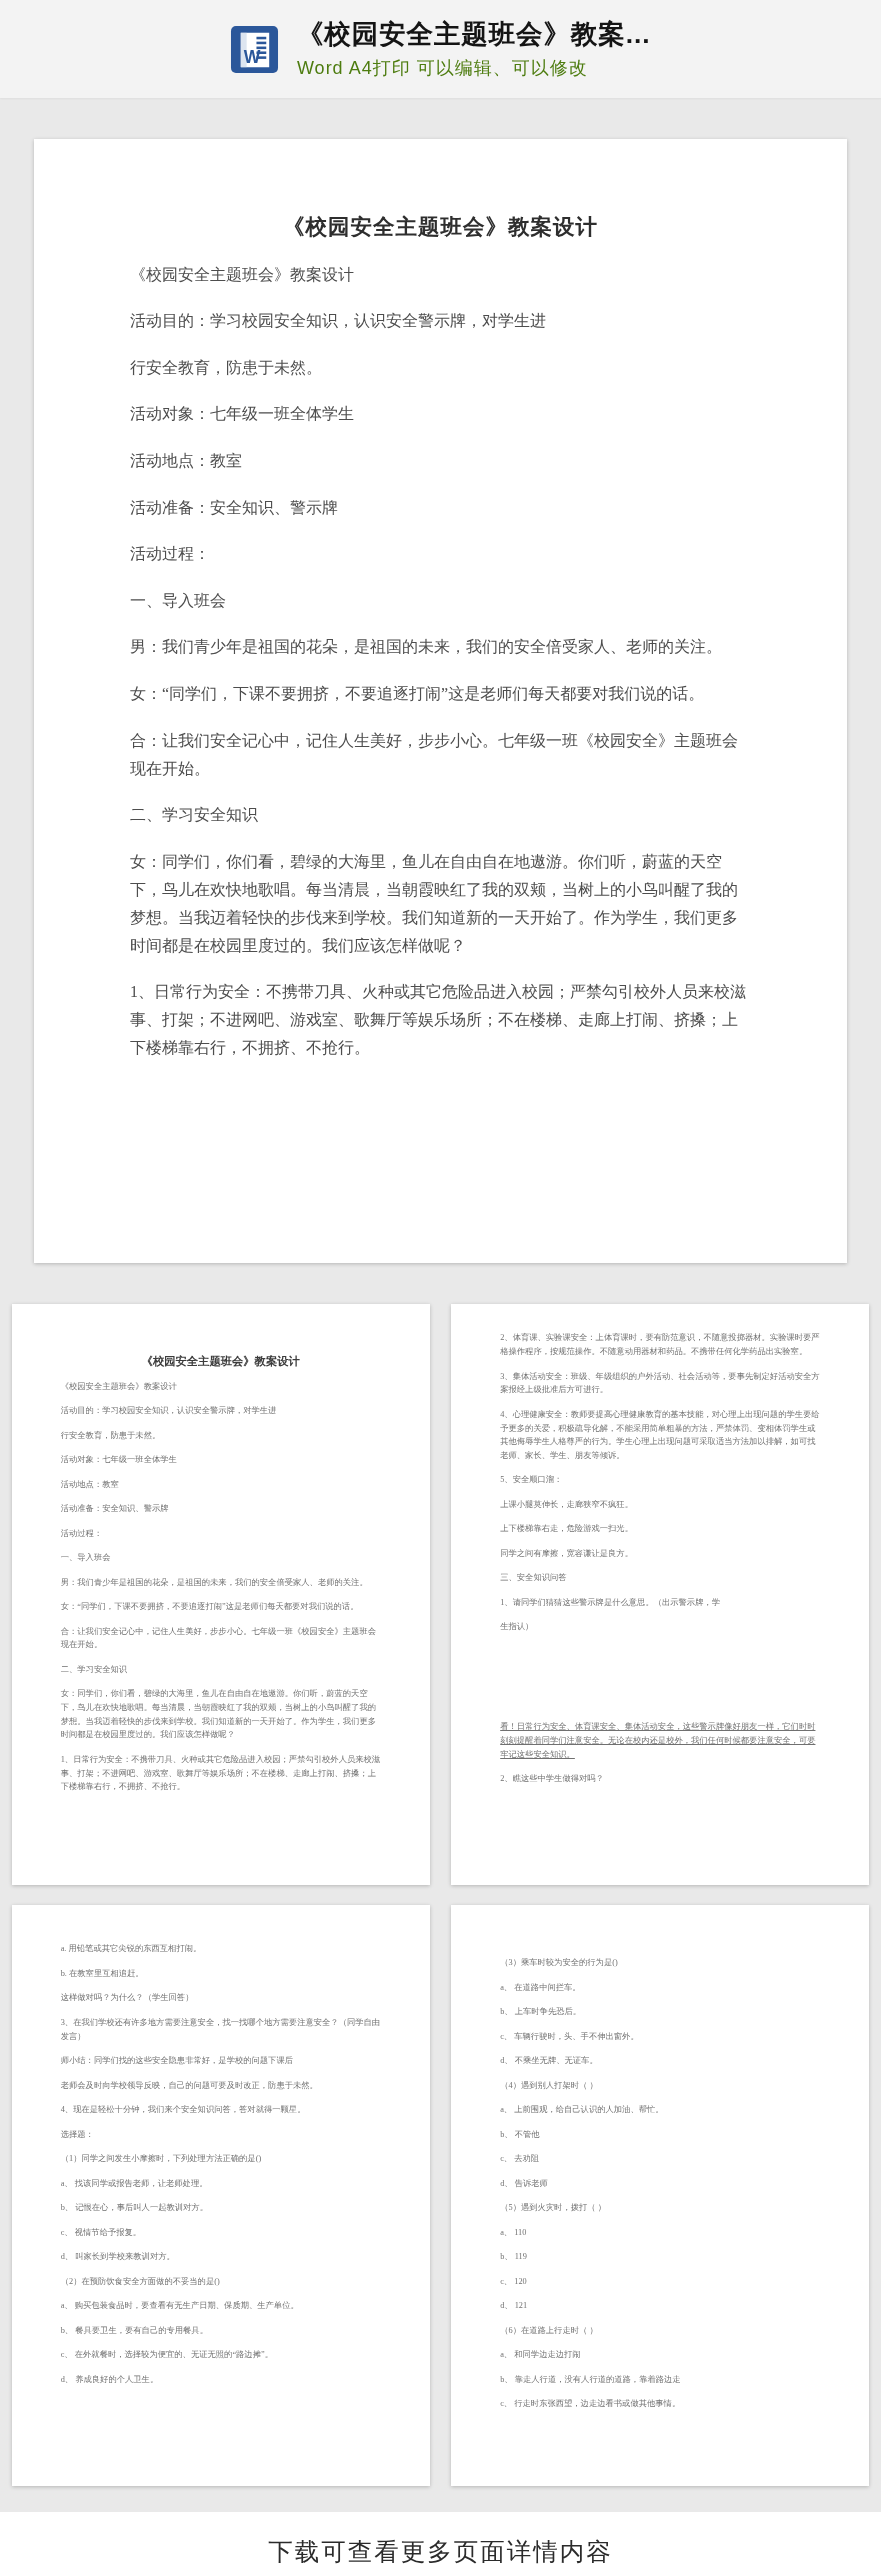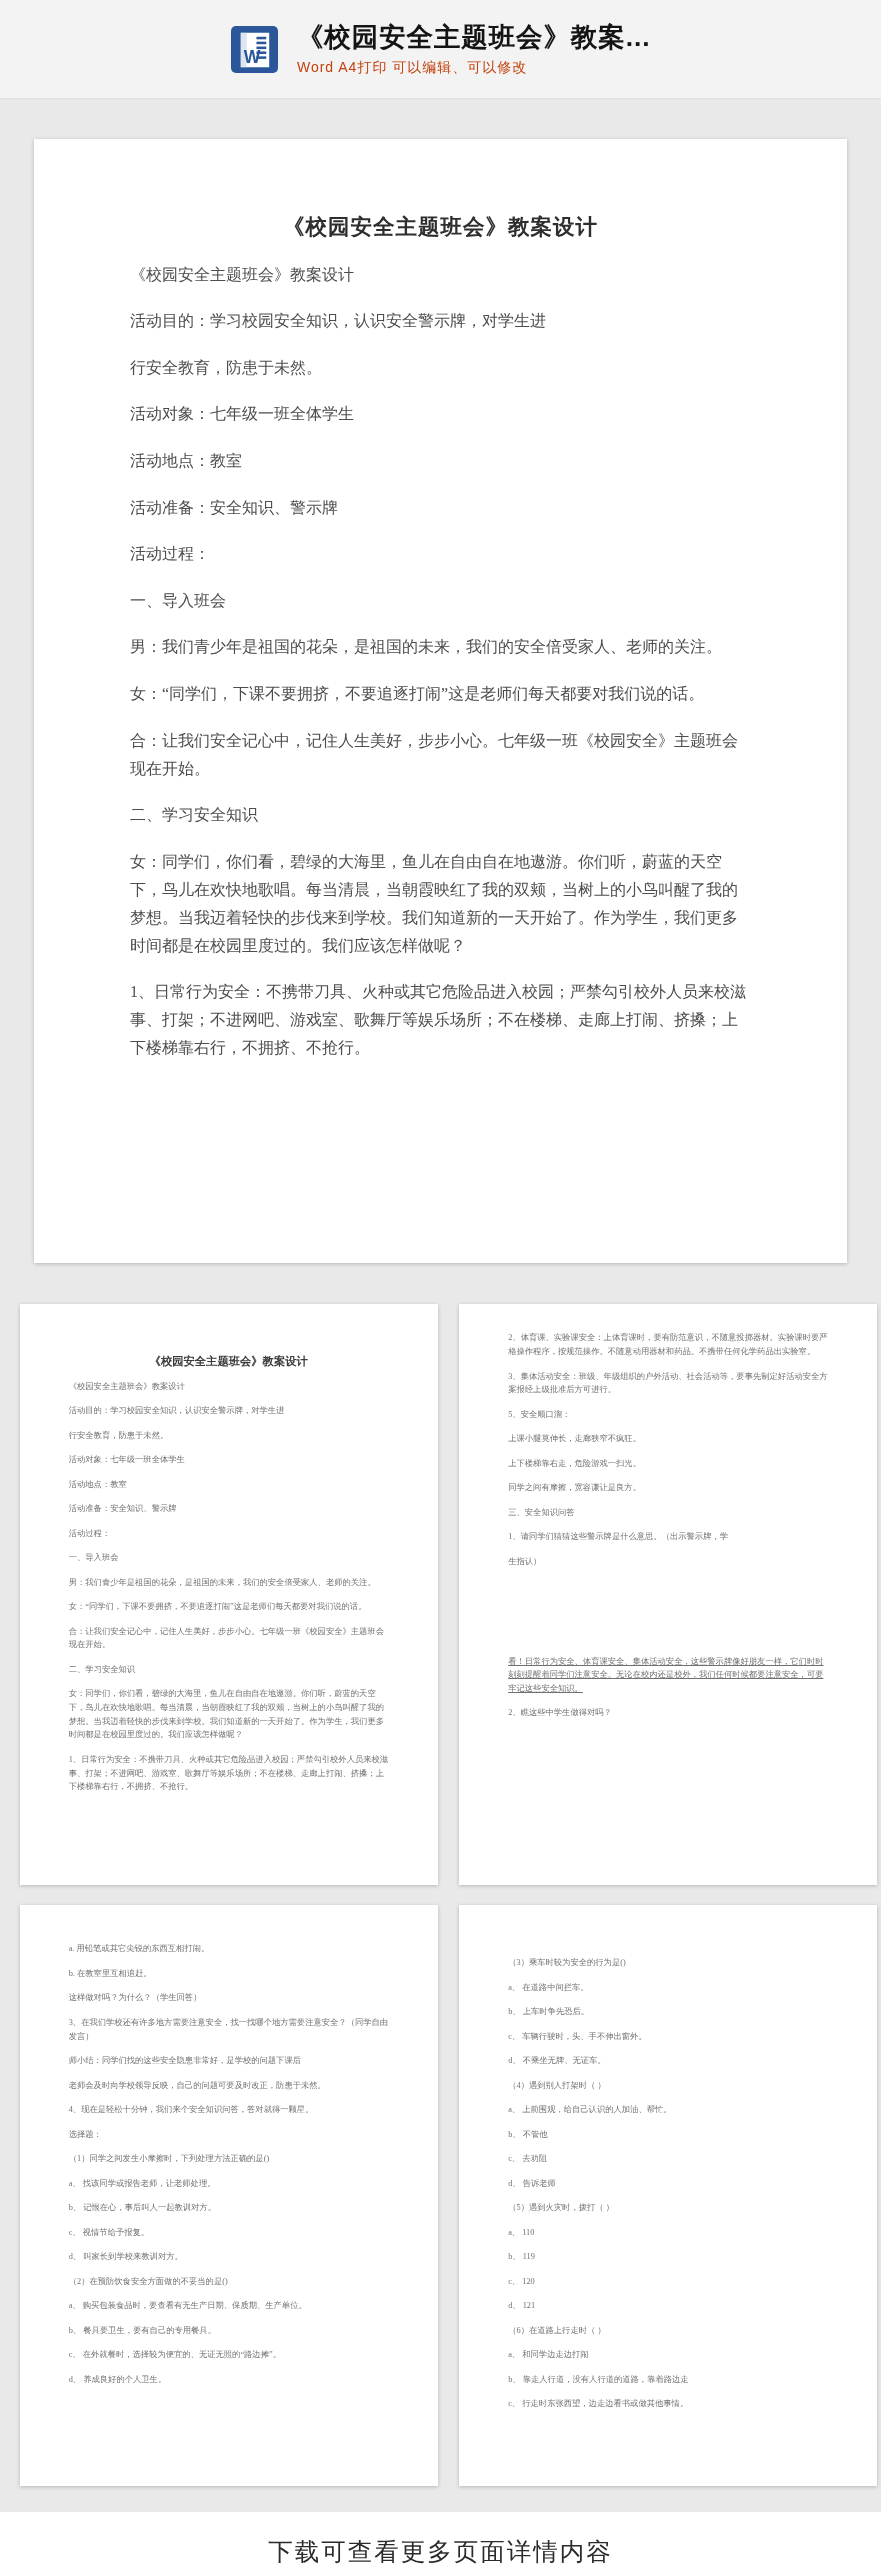--- a/index.html
+++ b/index.html
@@ -24,32 +24,31 @@
   .header-text { display: flex; flex-direction: column; }
   .doc-title {
     font-size: 26.4px;
     font-weight: bold;
     color: #141414;
     letter-spacing: 1px;
     line-height: 33px;
   }
   .doc-subtitle {
     margin-top: 4.9px;
-    font-size: 14px;
-    color: #c2410c;
+    font-size: 18px;
+    color: #4d7c0f;
     letter-spacing: 1px;
   }
 
   
   .page {
     background: #ffffff;
     box-shadow: 0 1px 3.9px rgba(0,0,0,0.22);
     box-sizing: border-box;
     overflow: hidden;
-    margin-left: 8px;
   }
   .page p {
     font-family: "Liberation Serif", "DejaVu Serif", serif;
   }
 
   
   .page-main {
     width: 813px;
     height: 1124px;
     margin: 41px auto 0 auto;
@@ -172,20 +171,21 @@
         <p>男：我们青少年是祖国的花朵，是祖国的未来，我们的安全倍受家人、老师的关注。</p>
         <p>女：“同学们，下课不要拥挤，不要追逐打闹”这是老师们每天都要对我们说的话。</p>
         <p>合：让我们安全记心中，记住人生美好，步步小心。七年级一班《校园安全》主题班会现在开始。</p>
         <p>二、学习安全知识</p>
         <p>女：同学们，你们看，碧绿的大海里，鱼儿在自由自在地遨游。你们听，蔚蓝的天空下，鸟儿在欢快地歌唱。每当清晨，当朝霞映红了我的双颊，当树上的小鸟叫醒了我的梦想。当我迈着轻快的步伐来到学校。我们知道新的一天开始了。作为学生，我们更多时间都是在校园里度过的。我们应该怎样做呢？</p>
         <p>1、日常行为安全：不携带刀具、火种或其它危险品进入校园；严禁勾引校外人员来校滋事、打架；不进网吧、游戏室、歌舞厅等娱乐场所；不在楼梯、走廊上打闹、挤搡；上下楼梯靠右行，不拥挤、不抢行。</p>
       </div>
     <div class="page thumb thumb-p2">
         <p>2、体育课、实验课安全：上体育课时，要有防范意识，不随意投掷器材。实验课时要严格操作程序，按规范操作。不随意动用器材和药品。不携带任何化学药品出实验室。</p>
         <p>3、集体活动安全：班级、年级组织的户外活动、社会活动等，要事先制定好活动安全方案报经上级批准后方可进行。</p>
+        <p>4、心理健康安全：教师要提高心理健康教育的基本技能，对心理上出现问题的学生要给予更多的关爱，积极疏导化解，不能采用简单粗暴的方法，严禁体罚、变相体罚学生或其他侮辱学生人格尊严的行为。学生心理上出现问题可采取适当方法加以排解，如可找老师、家长、学生、朋友等倾诉。</p>
         <p>5、安全顺口溜：</p>
         <p>上课小腿莫伸长，走廊狭窄不疯狂。</p>
         <p>上下楼梯靠右走，危险游戏一扫光。</p>
         <p>同学之间有摩擦，宽容谦让是良方。</p>
         <p>三、安全知识问答</p>
         <p>1、请同学们猜猜这些警示牌是什么意思。（出示警示牌，学</p>
         <p>生指认）</p>
         <p class="gap">看！日常行为安全、体育课安全、集体活动安全，这些警示牌像好朋友一样，它们时时刻刻提醒着同学们注意安全。无论在校内还是校外，我们任何时候都要注意安全，可要牢记这些安全知识。</p>
         <p>2、瞧这些中学生做得对吗？</p>
       </div>

